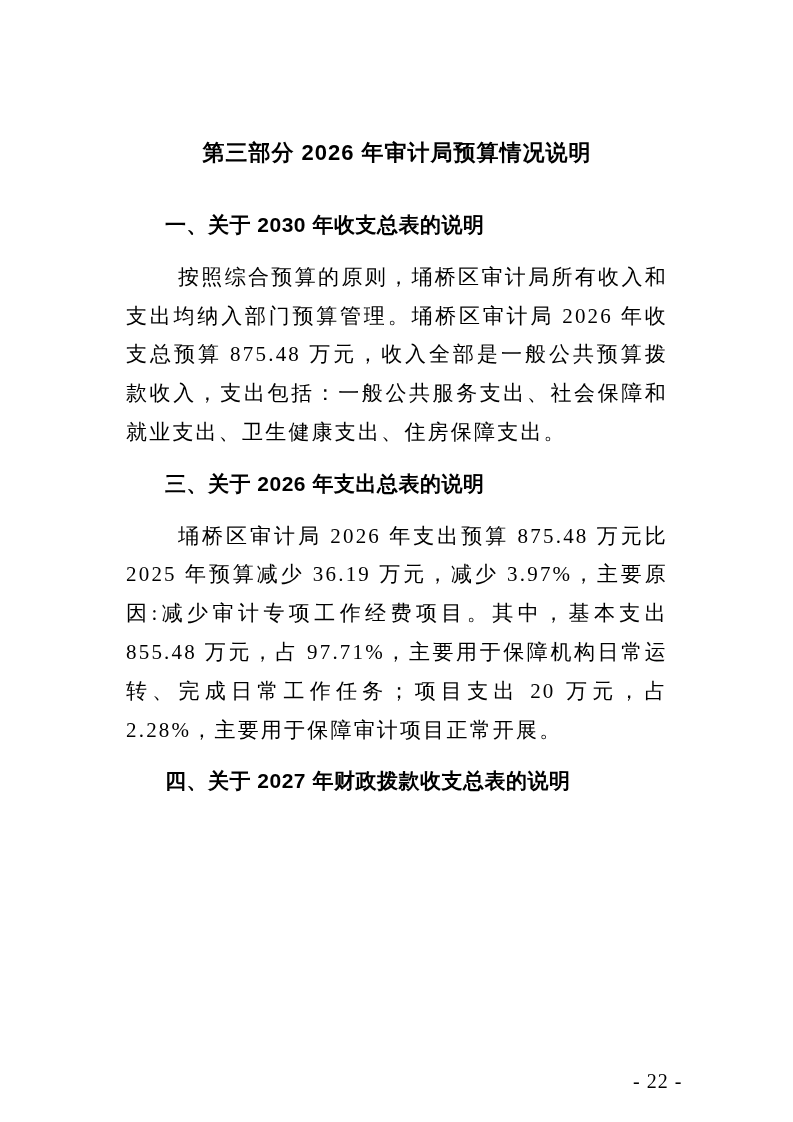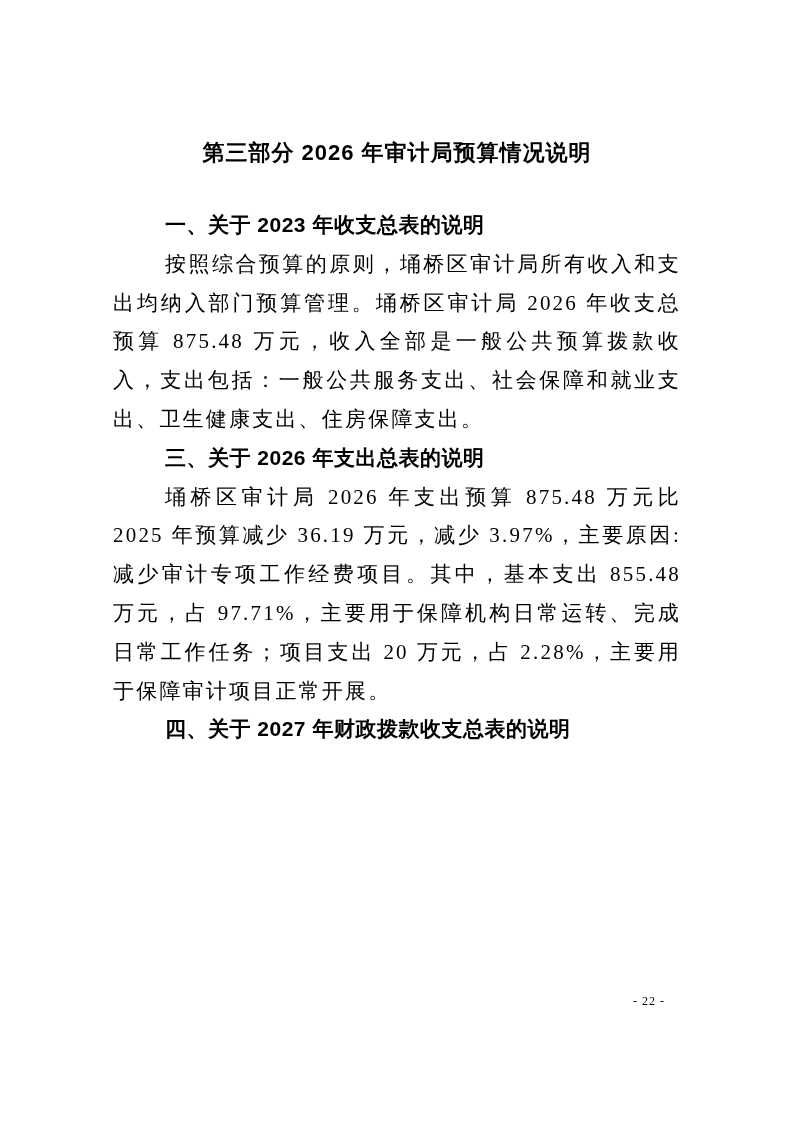--- a/index.html
+++ b/index.html
@@ -40,45 +40,45 @@
   }
   .section-heading {
     margin: 0;
     font-family: "Liberation Sans", "DejaVu Sans", sans-serif;
     font-weight: bold;
     font-size: 21px;
     letter-spacing: 0.5px;
     text-indent: 52px;
   }
   .body-para {
-    margin: 0;
+    margin: 13px;
     text-indent: 52px;
     text-align: justify;
     letter-spacing: 2.2px;
     font-family: "Liberation Serif", "DejaVu Serif", serif;
   }
   .page-number {
     position: absolute;
-    top: 994px;
+    top: 1070px;
     left: 633px;
-    font-size: 12px;
+    font-size: 20px;
     letter-spacing: 1px;
     font-family: "Liberation Serif", "DejaVu Serif", serif;
   }
 </style>
 </head>
 <body>
 
 <div class="page">
 
   <h1 class="doc-title">第三部分 2026 年审计局预算情况说明</h1>
 
   <div class="content">
 
-    <h2 class="section-heading">一、关于 2023 年收支总表的说明</h2>
+    <h2 class="section-heading">一、关于 2030 年收支总表的说明</h2>
     <p class="body-para">按照综合预算的原则，埇桥区审计局所有收入和支出均纳入部门预算管理。埇桥区审计局 2026 年收支总预算 875.48 万元，收入全部是一般公共预算拨款收入，支出包括：一般公共服务支出、社会保障和就业支出、卫生健康支出、住房保障支出。</p>
 
 
     <h2 class="section-heading">三、关于 2026 年支出总表的说明</h2>
     <p class="body-para">埇桥区审计局 2026 年支出预算 875.48 万元比 2025 年预算减少 36.19 万元，减少 3.97%，主要原因:减少审计专项工作经费项目。其中，基本支出 855.48 万元，占 97.71%，主要用于保障机构日常运转、完成日常工作任务；项目支出 20 万元，占 2.28%，主要用于保障审计项目正常开展。</p>
 
     <h2 class="section-heading">四、关于 2027 年财政拨款收支总表的说明</h2>
 
   </div>
 

